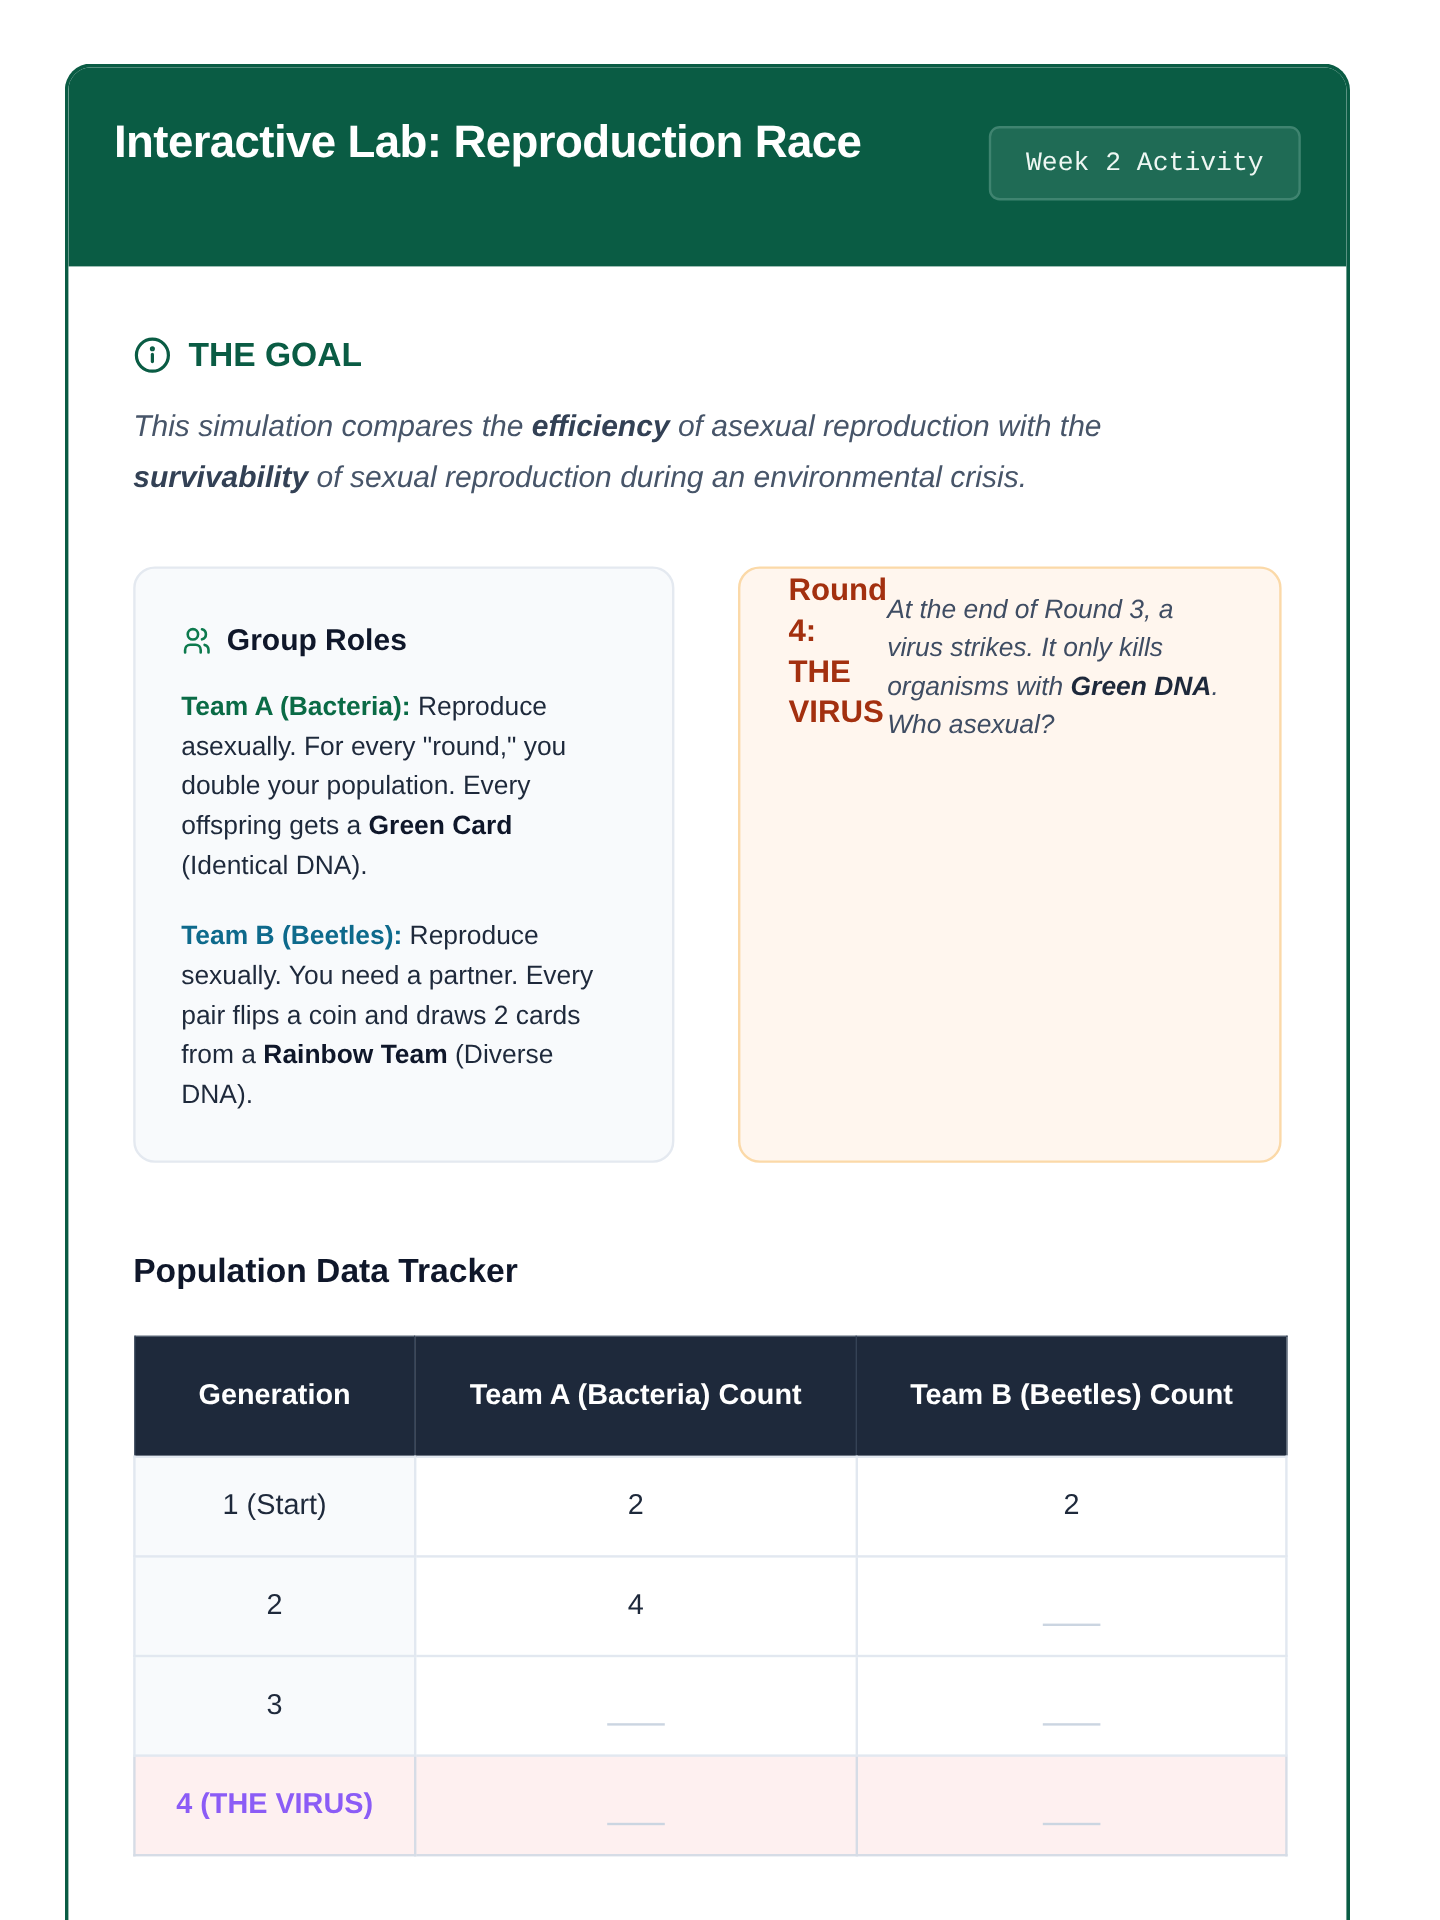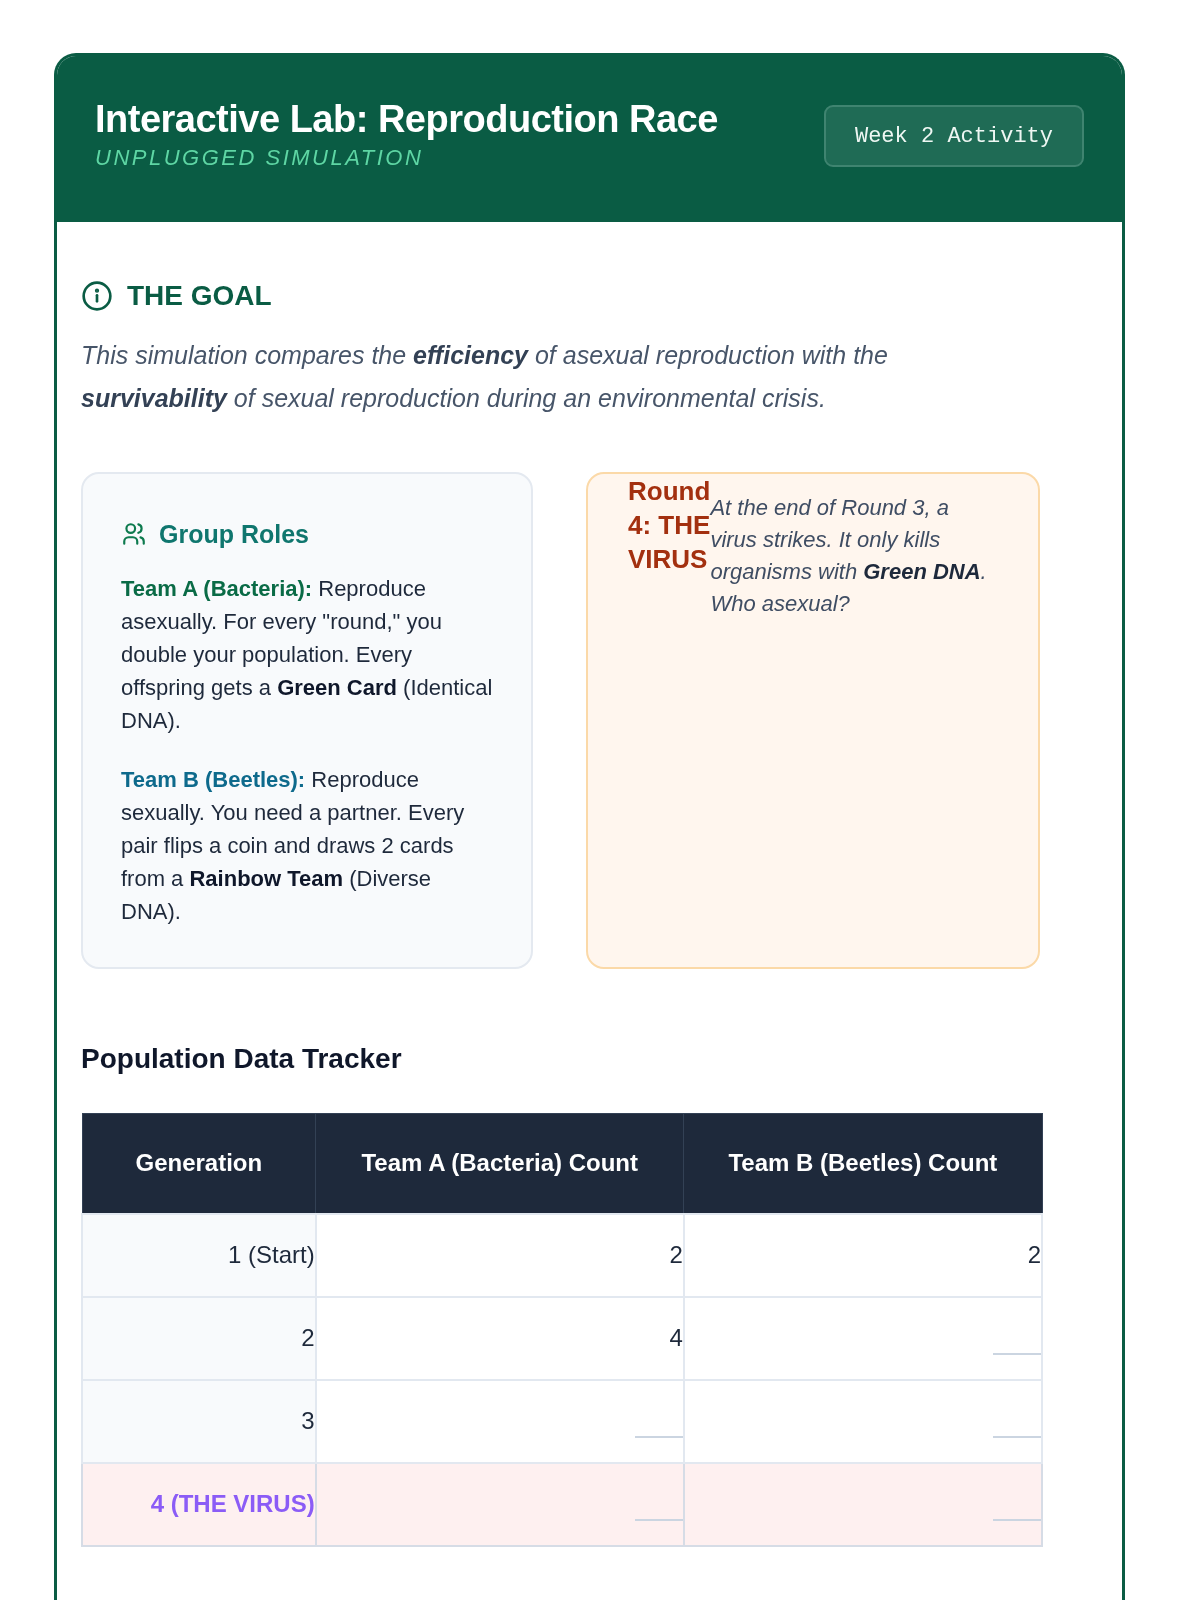--- a/index.html
+++ b/index.html
@@ -44,21 +44,21 @@
       width: 260px; height: 62px;
       background: #1f6b55;
       border: 2px solid #3f8470;
       border-radius: 9px;
       color: #eef7f3;
       font-family: "Liberation Mono", "DejaVu Sans Mono", monospace;
       font-size: 22px;
       display: flex; align-items: center; justify-content: center;
     }
 
-    .body { padding: 0 24px; }
+    .body { padding: 0 54px; }
 
     .goal-heading {
       margin-top: 58px;
       display: flex; align-items: center;
       color: #0a5c44;
       font-size: 28px;
       font-weight: 700;
       height: 32px;
     }
     .goal-heading svg { margin-right: 14px; }
@@ -79,21 +79,21 @@
     }
     .roles-box {
       width: 452px; height: 497px;
       background: #f8fafc;
       border: 2px solid #e4e9f0;
       border-radius: 18px;
       padding: 44px 38px 0 38px;
     }
     .roles-heading {
       display: flex; align-items: center;
-      color: #0f766e;
+      color: #0f172a;
       font-size: 25px;
       font-weight: 700;
       height: 32px;
     }
     .roles-heading svg { margin-right: 12px; }
     .role-para {
       margin-top: 22px;
       font-size: 22px;
       line-height: 33px;
       color: #1e293b;
@@ -145,21 +145,21 @@
       color: #ffffff;
       font-weight: 700;
       height: 100px;
       border: 1px solid #334155;
       text-align: center;
       font-size: 24px;
     }
     table.tracker td {
       height: 83px;
       border: 2px solid #e2e8f0;
-      text-align: right;
+      text-align: center;
       color: #1e293b;
       background: #ffffff;
     }
     table.tracker td.gen { background: #f8fafc; }
     table.tracker tr.virus td { background: #fef0f0; border-color: #d6dce6; }
     table.tracker tr.virus td.gen { color: #8b5cf6; font-weight: 700; }
     .blank {
       display: inline-block;
       width: 48px;
       height: 2px;
@@ -169,21 +169,20 @@
     col.c1 { width: 234px; }
     col.c2 { width: 369px; }
     col.c3 { width: 359px; }
   </style>
 </head>
 <body>
 
 <div class="card">
   <div class="header">
     <div class="header-title">Interactive Lab: Reproduction Race</div>
-    <div class="header-subtitle">UNPLUGGED SIMULATION</div>
     <div class="week-badge">Week 2 Activity</div>
   </div>
 
   <div class="body">
     <div class="goal-heading">
       <svg width="32" height="32" viewBox="0 0 24 24" fill="none" stroke="#0a5c44" stroke-width="2" stroke-linecap="round">
         <circle cx="12" cy="12" r="10"></circle>
         <line x1="12" y1="16" x2="12" y2="11.5"></line>
         <circle cx="12" cy="8" r="0.6" fill="#0a5c44"></circle>
       </svg>

